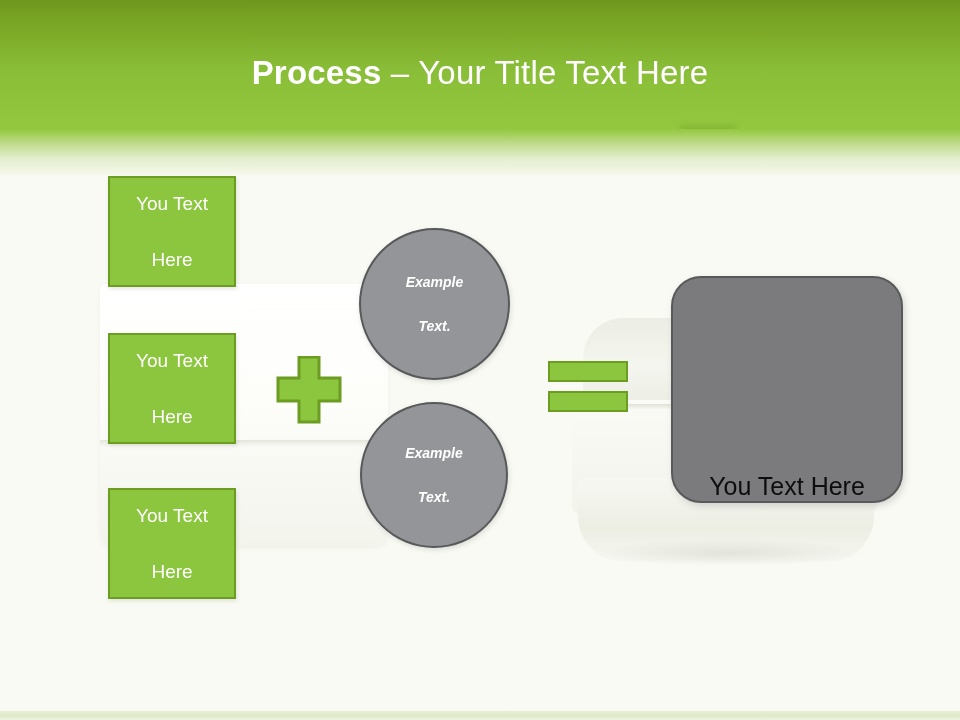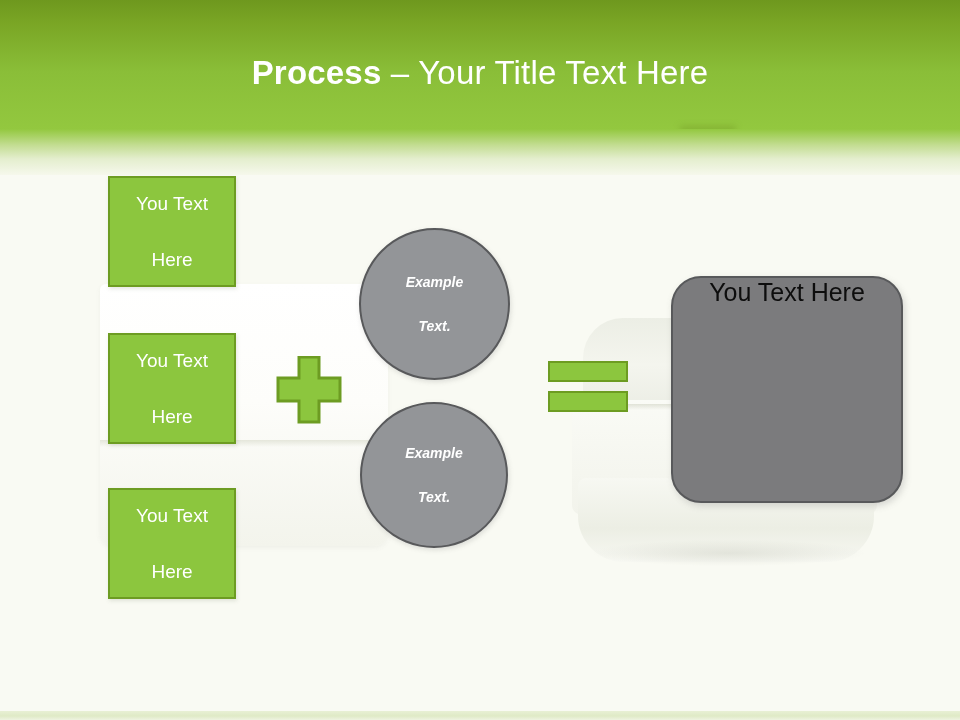--- a/index.html
+++ b/index.html
@@ -204,21 +204,21 @@
     top: 276px;
     width: 232px;
     height: 227px;
     background: #7b7b7d;
     border: 2px solid #58595b;
     border-radius: 30px;
     box-sizing: border-box;
     color: #0d0d0d;
     font-size: 25px;
     display: flex;
-    align-items: flex-start;
+    align-items: flex-end;
     justify-content: center;
     box-shadow: 2px 3px 7px rgba(90,90,90,0.22);
   }
 
   
   .footer-line {
     position: absolute;
     left: 0;
     top: 711px;
     width: 960px;

